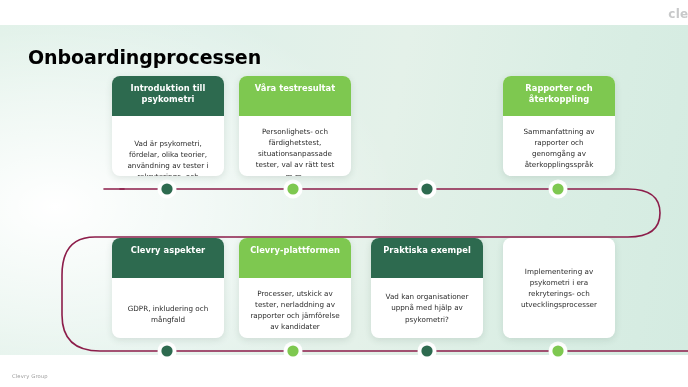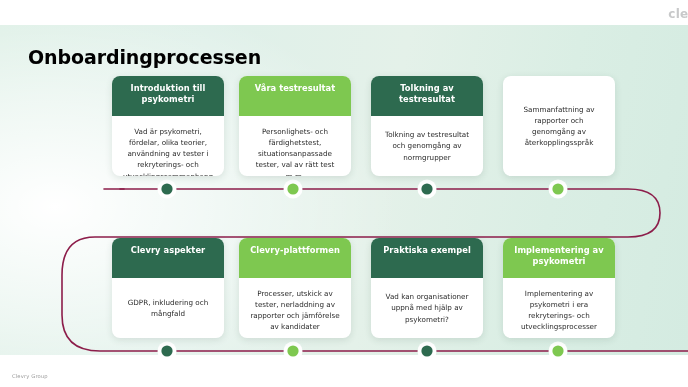--- a/index.html
+++ b/index.html
@@ -104,21 +104,21 @@
     display: flex;
     align-items: center;
     justify-content: center;
     font-family: "DejaVu Sans", sans-serif;
   }
 
   
   .row-top    { top: 76px;  height: 100px; }
   .row-bottom { top: 238px; height: 100px; }
 
-  .col-1 { left: 112px; width: 112px; }
+  .col-1 { left: 112px; width: 112px; gap: 12px; }
   .col-2 { left: 239px; width: 112px; }
   .col-3 { left: 371px; width: 112px; }
   .col-4 { left: 503px; width: 112px; }
 
   
   #footer-text {
     position: absolute;
     left: 12px;
     bottom: 8px;
     font-size: 5.2px;
@@ -183,44 +183,40 @@
   <div class="card row-top col-1">
     <div class="card-head dark two-line">Introduktion till psykometri</div>
     <div class="card-body">Vad är psykometri, fördelar, olika teorier, användning av tester i rekryterings- och utvecklingssammanhang</div>
   </div>
 
   <div class="card row-top col-2">
     <div class="card-head light two-line">Våra testresultat</div>
     <div class="card-body">Personlighets- och färdighetstest, situationsanpassade tester, val av rätt test m.m.</div>
   </div>
 
-  <div class="card row-top col-3">
-    <div class="card-head dark two-line">Tolkning av testresultat</div>
-    <div class="card-body">Tolkning av testresultat och genomgång av normgrupper</div>
-  </div>
 
   <div class="card row-top col-4">
+    <div class="card-head light two-line">Rapporter och återkoppling</div>
     <div class="card-body">Sammanfattning av rapporter och genomgång av återkopplingsspråk</div>
   </div>
 
   <div class="card row-bottom col-1">
     <div class="card-head dark two-line">Clevry aspekter</div>
     <div class="card-body">GDPR, inkludering och mångfald</div>
   </div>
 
   <div class="card row-bottom col-3">
     <div class="card-head dark two-line">Praktiska exempel</div>
     <div class="card-body">Vad kan organisationer uppnå med hjälp av psykometri?</div>
   </div>
 
   <div class="card row-bottom col-2">
     <div class="card-head light two-line">Clevry-plattformen</div>
     <div class="card-body">Processer, utskick av tester, nerladdning av rapporter och jämförelse av kandidater</div>
   </div>
 
   <div class="card row-bottom col-4">
-    <div class="card-head light two-line">Implementering av psykometri</div>
     <div class="card-body">Implementering av psykometri i era rekryterings- och utvecklingsprocesser</div>
   </div>
 
   <div id="footer-text">Clevry Group</div>
 
 </div>
 
 </body></html>

